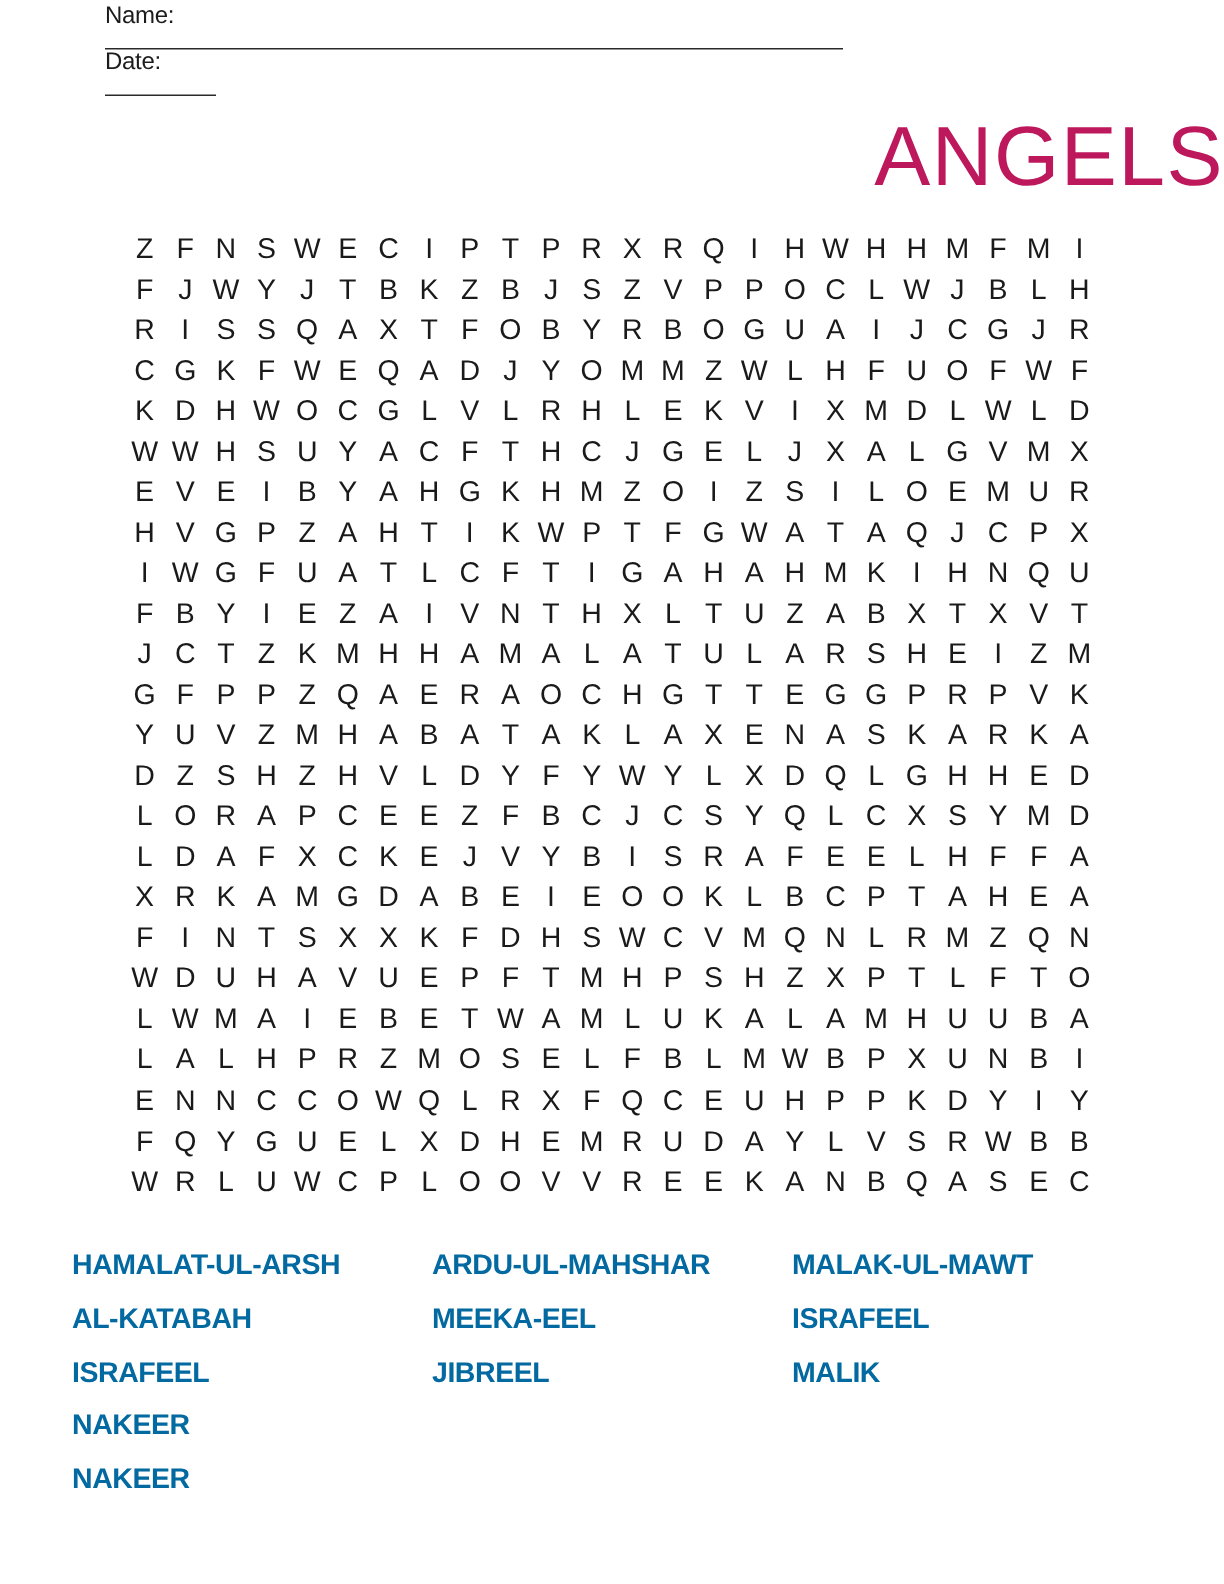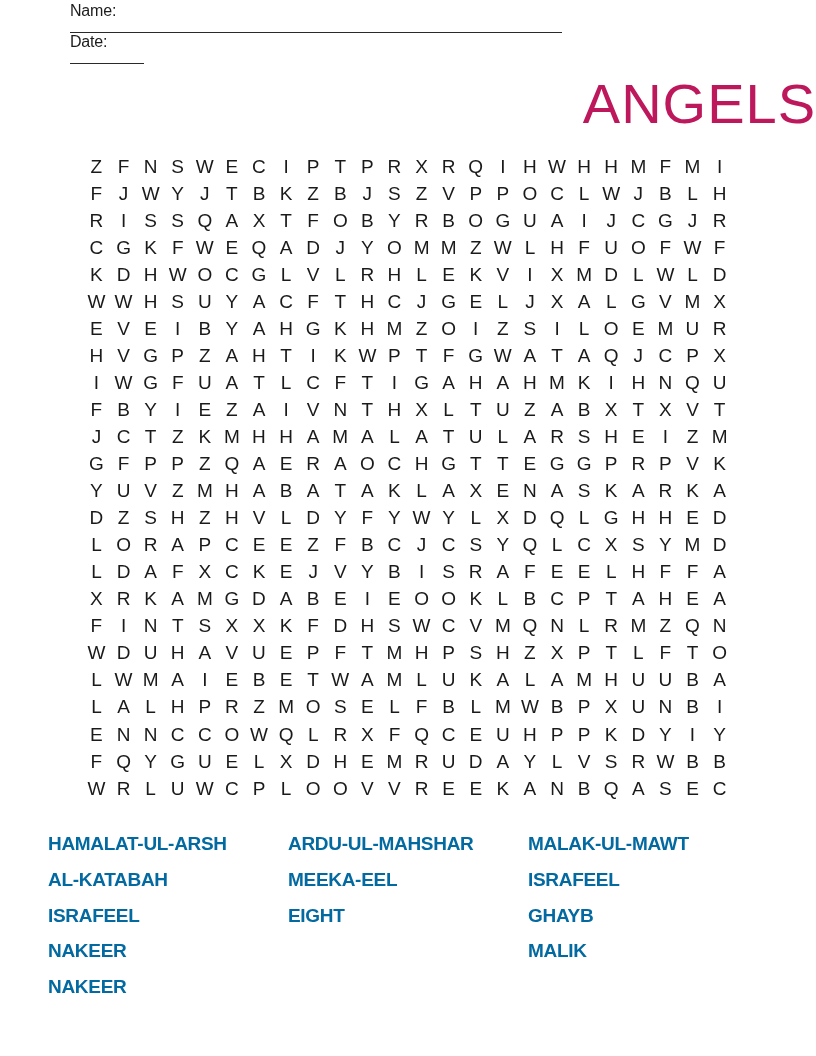--- a/index.html
+++ b/index.html
@@ -678,23 +678,22 @@
       <div class="word-col">
         <div class="word">HAMALAT-UL-ARSH</div>
         <div class="word">AL-KATABAH</div>
         <div class="word">ISRAFEEL</div>
         <div class="word">NAKEER</div>
         <div class="word">NAKEER</div>
       </div>
       <div class="word-col">
         <div class="word">ARDU-UL-MAHSHAR</div>
         <div class="word">MEEKA-EEL</div>
-        <div class="word">EIGHT</div>
+        <div class="word">JIBREEL</div>
       </div>
       <div class="word-col">
         <div class="word">MALAK-UL-MAWT</div>
         <div class="word">ISRAFEEL</div>
-        <div class="word">GHAYB</div>
         <div class="word">MALIK</div>
       </div>
     </div>
 
 </div>
 
 </body></html>

